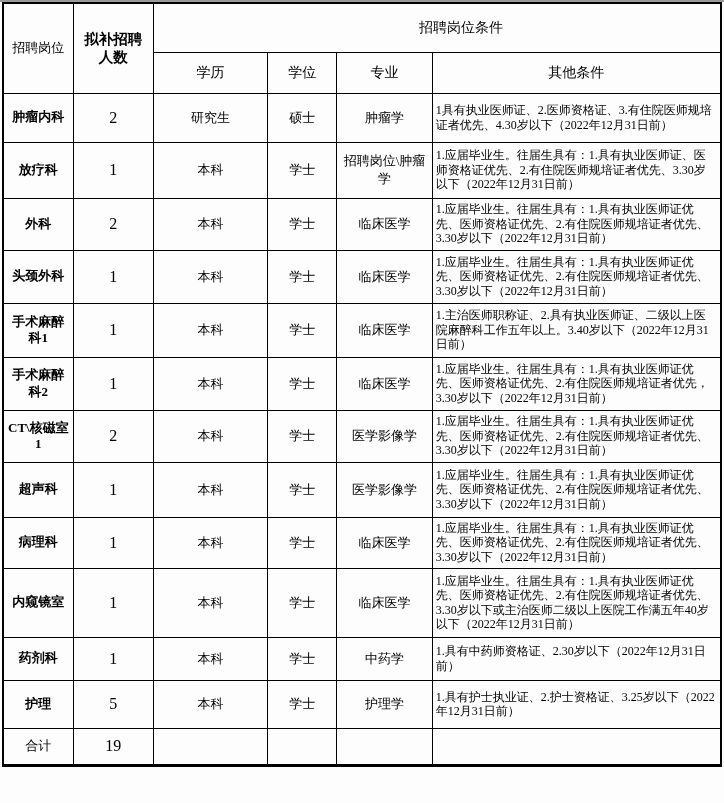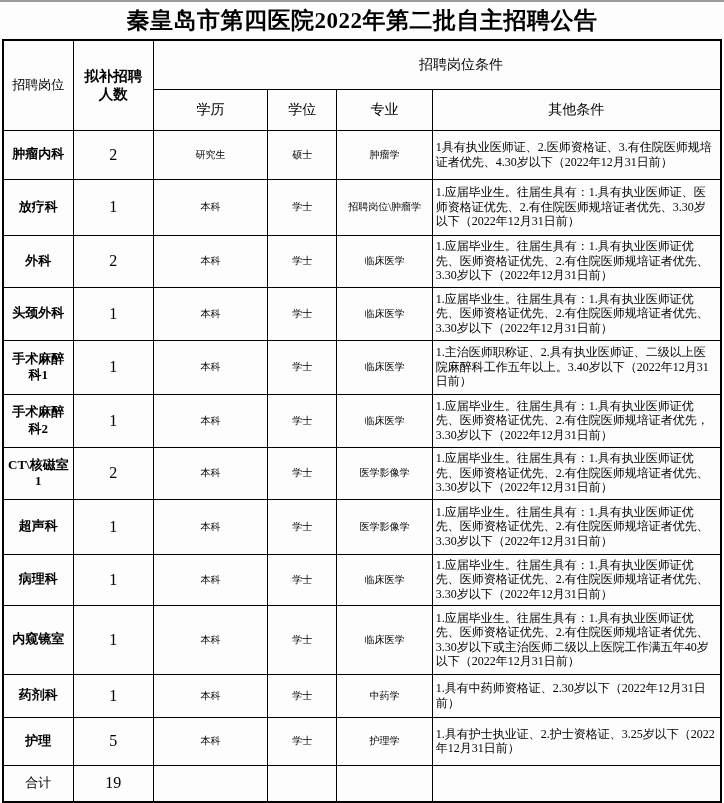--- a/index.html
+++ b/index.html
@@ -40,36 +40,35 @@
     overflow: hidden;
     font-weight: normal;
   }
   thead th { font-size: 14px; }
   th.hdr-group { height: 49px; padding-left: 48px; }
   th.hdr-sub { height: 41px; }
   th.hdr-position { font-size: 13px; }
   th.hdr-count { font-weight: bold; font-size: 14.5px; padding: 4px 6px; line-height: 1.25; }
   td.c-pos { font-weight: bold; font-size: 13px; line-height: 1.25; padding: 0 2px; word-break: break-all; }
   td.c-count { font-size: 16px; }
-  td.c-mid { font-size: 10px; padding: 8px 2px; word-break: break-all; margin-top: 36px; }
+  td.c-mid { font-size: 13px; padding: 8px 2px; word-break: break-all; margin-top: 36px; }
   td.c-other {
     text-align: left;
     font-size: 12px;
     line-height: 1.2;
     padding: 2px 3px 2px 3px;
     word-break: break-all;
   }
   td.c-total-label { font-size: 13px; }
   td.c-total-count { font-size: 16px; margin-left: 24px; }
 </style>
 </head>
 <body>
 
 <div class="page">
-  <div class="title">秦皇岛市第四医院2022年第二批自主招聘公告</div>
 
   <table class="recruit">
     <colgroup>
       <col style="width:70px">
       <col style="width:80px">
       <col style="width:114px">
       <col style="width:69px">
       <col style="width:95px">
       <col style="width:288px">
     </colgroup>

